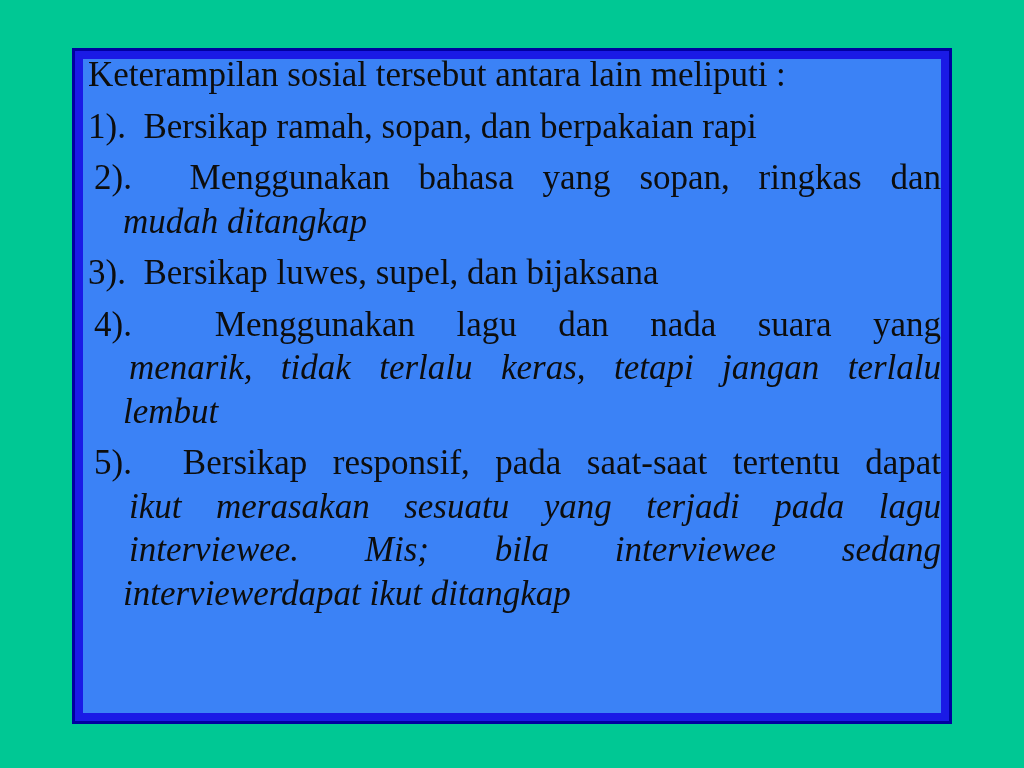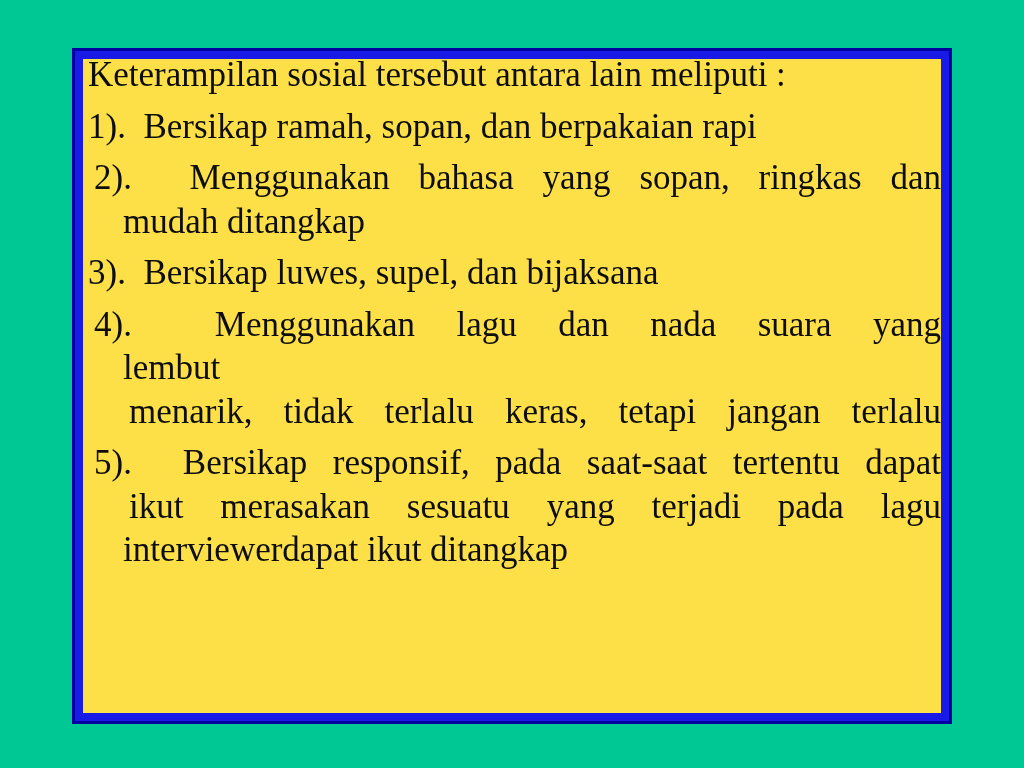--- a/index.html
+++ b/index.html
@@ -38,51 +38,53 @@
     color: #0d0d0d;
   }
   .para {
     margin: 0 0 8px 0;
   }
   .line {
     text-align: left;
   }
   .line.cont {
     padding-left: 35px;
+    font-style: italic;
   }
   .line.just {
     text-align: justify;
     text-align-last: justify;
     margin-left: 6px;
   }
 </style>
 </head>
 <body style="background: rgb(0, 200, 148);">
 
 <div class="slide">
-  <div class="content-box" style="background: #fde047; border-color: rgb(26, 26, 230); box-shadow: rgb(0, 0, 160) 0px 0px 0px 3px;">
+  <div class="content-box" style="background: #3b82f6; border-color: rgb(26, 26, 230); box-shadow: rgb(0, 0, 160) 0px 0px 0px 3px;">
     <div class="textbox" style="color: rgb(13, 13, 13);">
         <div class="para">
           <div class="line">Keterampilan sosial tersebut antara lain meliputi :</div>
         </div>
         <div class="para">
           <div class="line">1).&nbsp; Bersikap ramah, sopan, dan berpakaian rapi</div>
         </div>
         <div class="para">
           <div class="line just">2).&nbsp; Menggunakan bahasa yang sopan, ringkas dan</div>
           <div class="line cont">mudah ditangkap</div>
         </div>
         <div class="para">
           <div class="line">3).&nbsp; Bersikap luwes, supel, dan bijaksana</div>
         </div>
         <div class="para">
           <div class="line just">4).&nbsp; Menggunakan lagu dan nada suara yang</div>
+          <div class="line cont just">menarik, tidak terlalu keras, tetapi jangan terlalu</div>
           <div class="line cont">lembut</div>
-          <div class="line cont just">menarik, tidak terlalu keras, tetapi jangan terlalu</div>
         </div>
         <div class="para">
           <div class="line just">5).&nbsp; Bersikap responsif, pada saat-saat tertentu dapat</div>
           <div class="line cont just">ikut merasakan sesuatu yang terjadi pada lagu</div>
+          <div class="line cont just">interviewee. Mis; bila interviewee sedang</div>
           <div class="line cont">interviewerdapat ikut ditangkap</div>
         </div>
       </div>
   </div>
 </div>
 
 </body></html>

